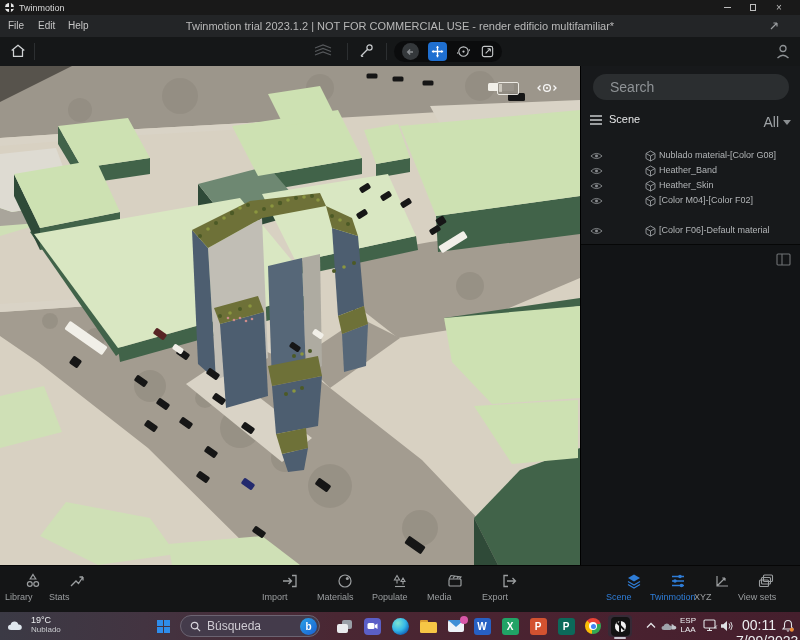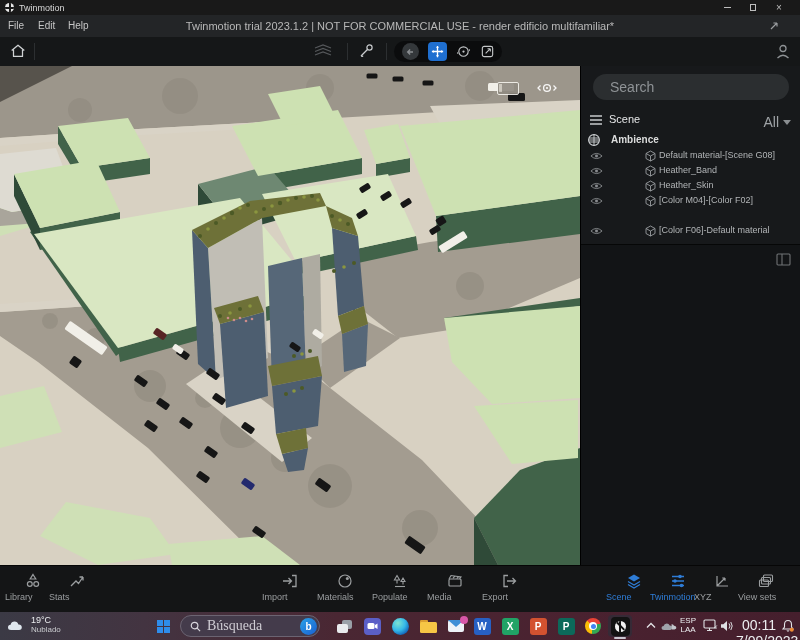--- a/index.html
+++ b/index.html
@@ -60,21 +60,21 @@
   .dock-item.active{color:#2e7cd6}
 
   
   .taskbar{left:0;top:612px;width:800px;height:28px;background:linear-gradient(90deg,#3b3a45 0%,#433441 18%,#4a2733 42%,#4a2230 72%,#451f2d 100%)}
   .weather-temp{font-size:9px;color:#eceef0;line-height:1.1}
   .weather-cond{font-size:8px;color:#c9cbce;line-height:1.1}
   .startbtn{left:152px;top:3px;width:22px;height:22px;display:flex;align-items:center;justify-content:center;border-radius:4px}
   .winlogo{width:13px;height:13px;display:grid;grid-template-columns:6px 6px;grid-template-rows:6px 6px;gap:1px}
   .winlogo i{background:#2e8deb}
   .tsearch{left:180px;top:3px;width:140px;height:22px;border-radius:11px;background:#443b4b;border:1px solid #6b6472;display:flex;align-items:center;padding:0 2px 0 9px;gap:6px}
-  .tsearch input{flex:1;min-width:0;background:transparent;border:0;outline:0;color:#e2dfe5;font-size:14px;font-family:Liberation Serif, serif}
+  .tsearch input{flex:1;min-width:0;background:transparent;border:0;outline:0;color:#e2dfe5;font-size:12px;font-family:Liberation Sans, sans-serif}
   .tsearch input::placeholder{color:#cfccd3}
   .bingb{width:17px;height:17px;border-radius:50%;background:linear-gradient(135deg,#2aa2e8,#1a5fd0);color:#fff;font-size:10px;font-weight:bold;display:flex;align-items:center;justify-content:center;flex:0 0 auto}
   .tbicon{top:3px;width:24px;height:22px;margin-left:-12px;display:flex;align-items:center;justify-content:center;border-radius:4px}
   .tile{width:17px;height:17px;border-radius:3px;color:#fff;font-size:10px;font-weight:bold;display:flex;align-items:center;justify-content:center}
   .edgeball{width:17px;height:17px;border-radius:50%;background:radial-gradient(circle at 35% 30%,#7ee3d0 0%,#35b9e9 45%,#1062b8 78%,#0a50a0 100%)}
   .chrome{width:16px;height:16px;border-radius:50%;background:conic-gradient(from -50deg,#ea4335 0 33.3%,#34a853 0 66.6%,#fbbc05 0 100%);position:relative}
   .chrome::before{content:"";position:absolute;left:4px;top:4px;width:8px;height:8px;border-radius:50%;background:#fff}
   .chrome::after{content:"";position:absolute;left:5.5px;top:5.5px;width:5px;height:5px;border-radius:50%;background:#4285f4}
   .twintile{width:19px;height:19px;border-radius:4px;background:#131313;display:flex;align-items:center;justify-content:center;position:relative}
   .twintile .ring{width:11px;height:11px;border-radius:50%;background:#f2f2f2;position:relative;overflow:hidden}
@@ -389,38 +389,31 @@
   <div class="abs scenehead">
     <svg class="abs" style="left:8px;top:4px" width="14" height="12" viewBox="0 0 14 12">
       <path d="M1 2 H13 M1 6 H13 M1 10 H13" stroke="#c6c9cb" stroke-width="1.4"></path>
     </svg>
     <span class="abs ttl">Scene</span>
     <span class="allwrap">
       <span>All</span>
       <span class="tri-down"></span>
     </span>
   </div>
-  <div class="abs amb-row">
-    <svg class="abs" style="left:6px;top:1px" width="14" height="14" viewBox="0 0 14 14">
-      <circle cx="7" cy="7" r="5.4" stroke="#cfd2d4" stroke-width="1.1" fill="none"></circle>
-      <path d="M2 5 H12 M1.7 7 H12.3 M2 9 H12 M7 1.6 V12.4" stroke="#cfd2d4" stroke-width="0.9" fill="none"></path>
-    </svg>
-    <span class="abs lbl">Ambience</span>
-  </div>
 
   <div class="abs srow" style="top:82px">
     <svg class="abs" style="left:9px;top:3px" width="13" height="10" viewBox="0 0 14 10">
         <path d="M1 5 Q7 -0.5 13 5 Q7 10.5 1 5 Z" stroke="#888b8e" stroke-width="1" fill="none"></path>
         <circle cx="7" cy="5" r="1.6" fill="#888b8e"></circle>
       </svg>
     <svg class="abs" style="left:64px;top:2px" width="11" height="12" viewBox="0 0 11 12">
         <polygon points="5.5,1 10,3.5 10,8.5 5.5,11 1,8.5 1,3.5" stroke="#9a9da0" stroke-width="0.9" fill="none"></polygon>
         <path d="M1 3.5 L5.5 6 L10 3.5 M5.5 6 V11" stroke="#9a9da0" stroke-width="0.9" fill="none"></path>
       </svg>
-    <span class="lbl">Default material-[Scene G08]</span>
+    <span class="lbl">Nublado material-[Color G08]</span>
   </div>
   <div class="abs srow" style="top:97px">
     <svg class="abs" style="left:9px;top:3px" width="13" height="10" viewBox="0 0 14 10">
         <path d="M1 5 Q7 -0.5 13 5 Q7 10.5 1 5 Z" stroke="#888b8e" stroke-width="1" fill="none"></path>
         <circle cx="7" cy="5" r="1.6" fill="#888b8e"></circle>
       </svg>
     <svg class="abs" style="left:64px;top:2px" width="11" height="12" viewBox="0 0 11 12">
         <polygon points="5.5,1 10,3.5 10,8.5 5.5,11 1,8.5 1,3.5" stroke="#9a9da0" stroke-width="0.9" fill="none"></polygon>
         <path d="M1 3.5 L5.5 6 L10 3.5 M5.5 6 V11" stroke="#9a9da0" stroke-width="0.9" fill="none"></path>
       </svg>

